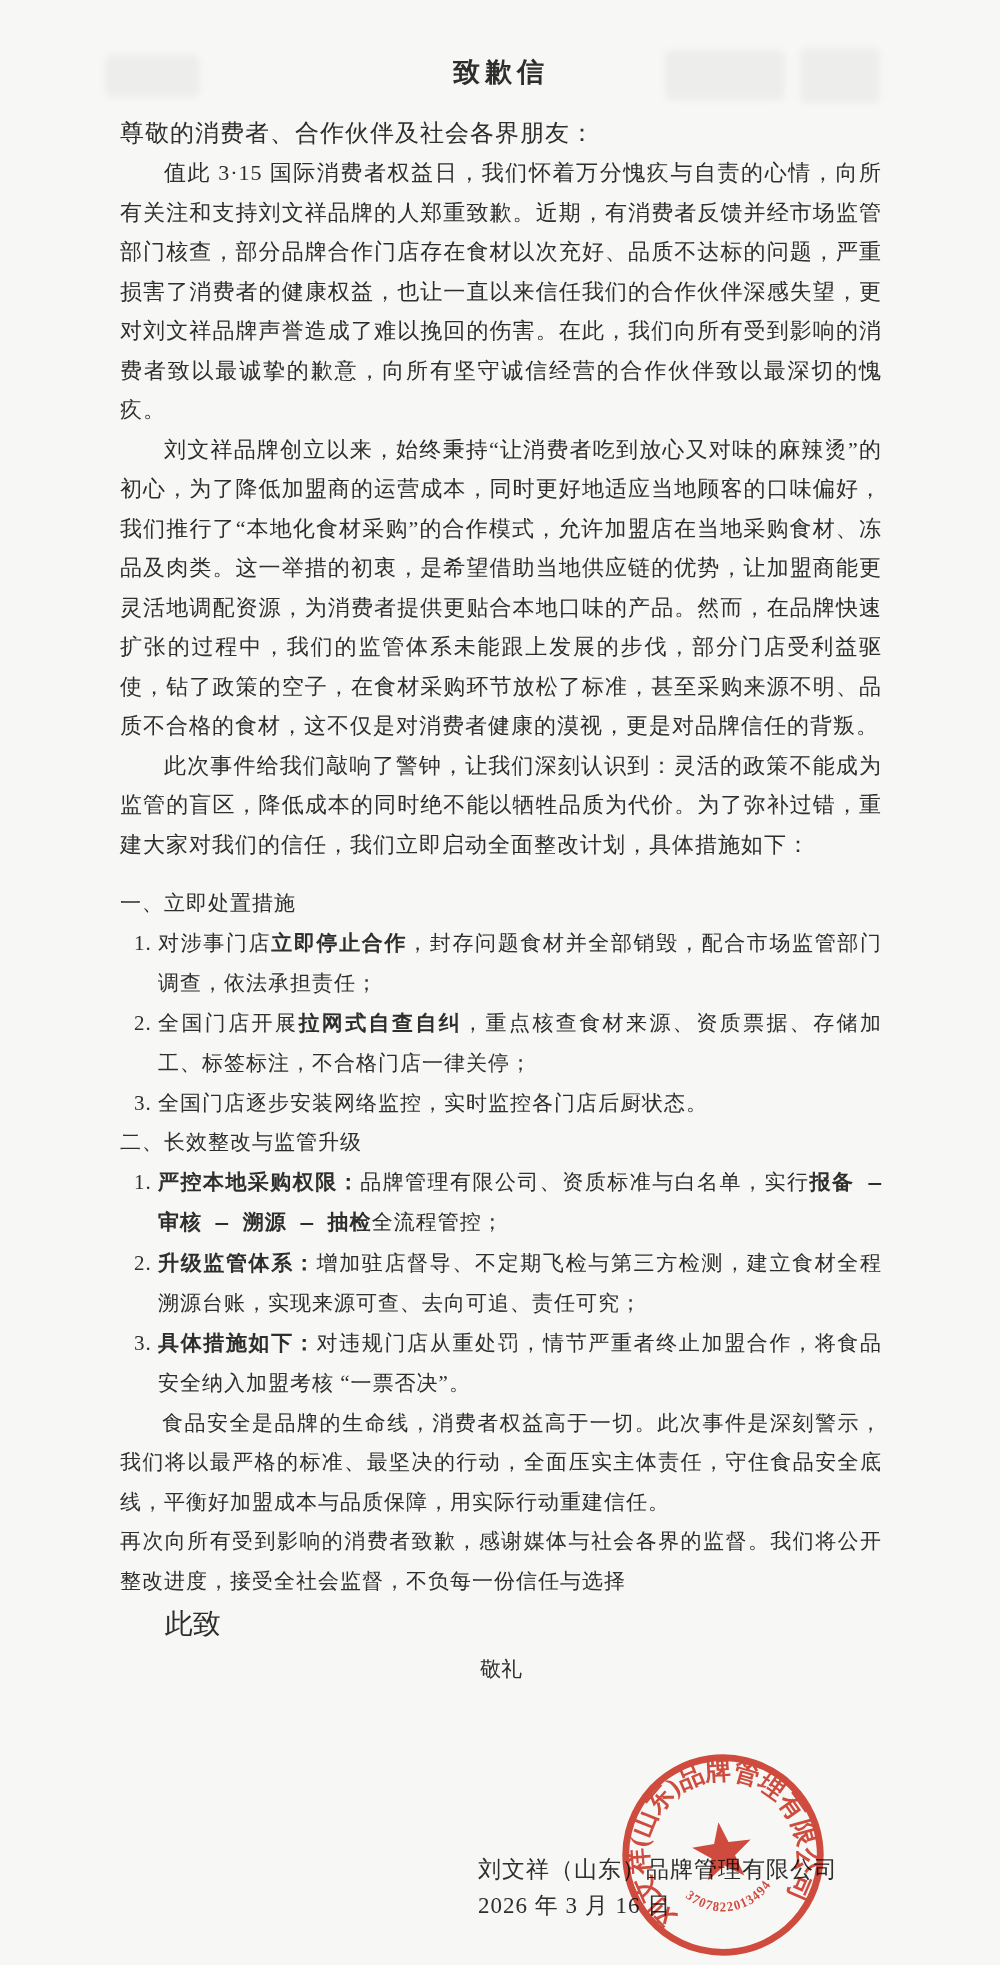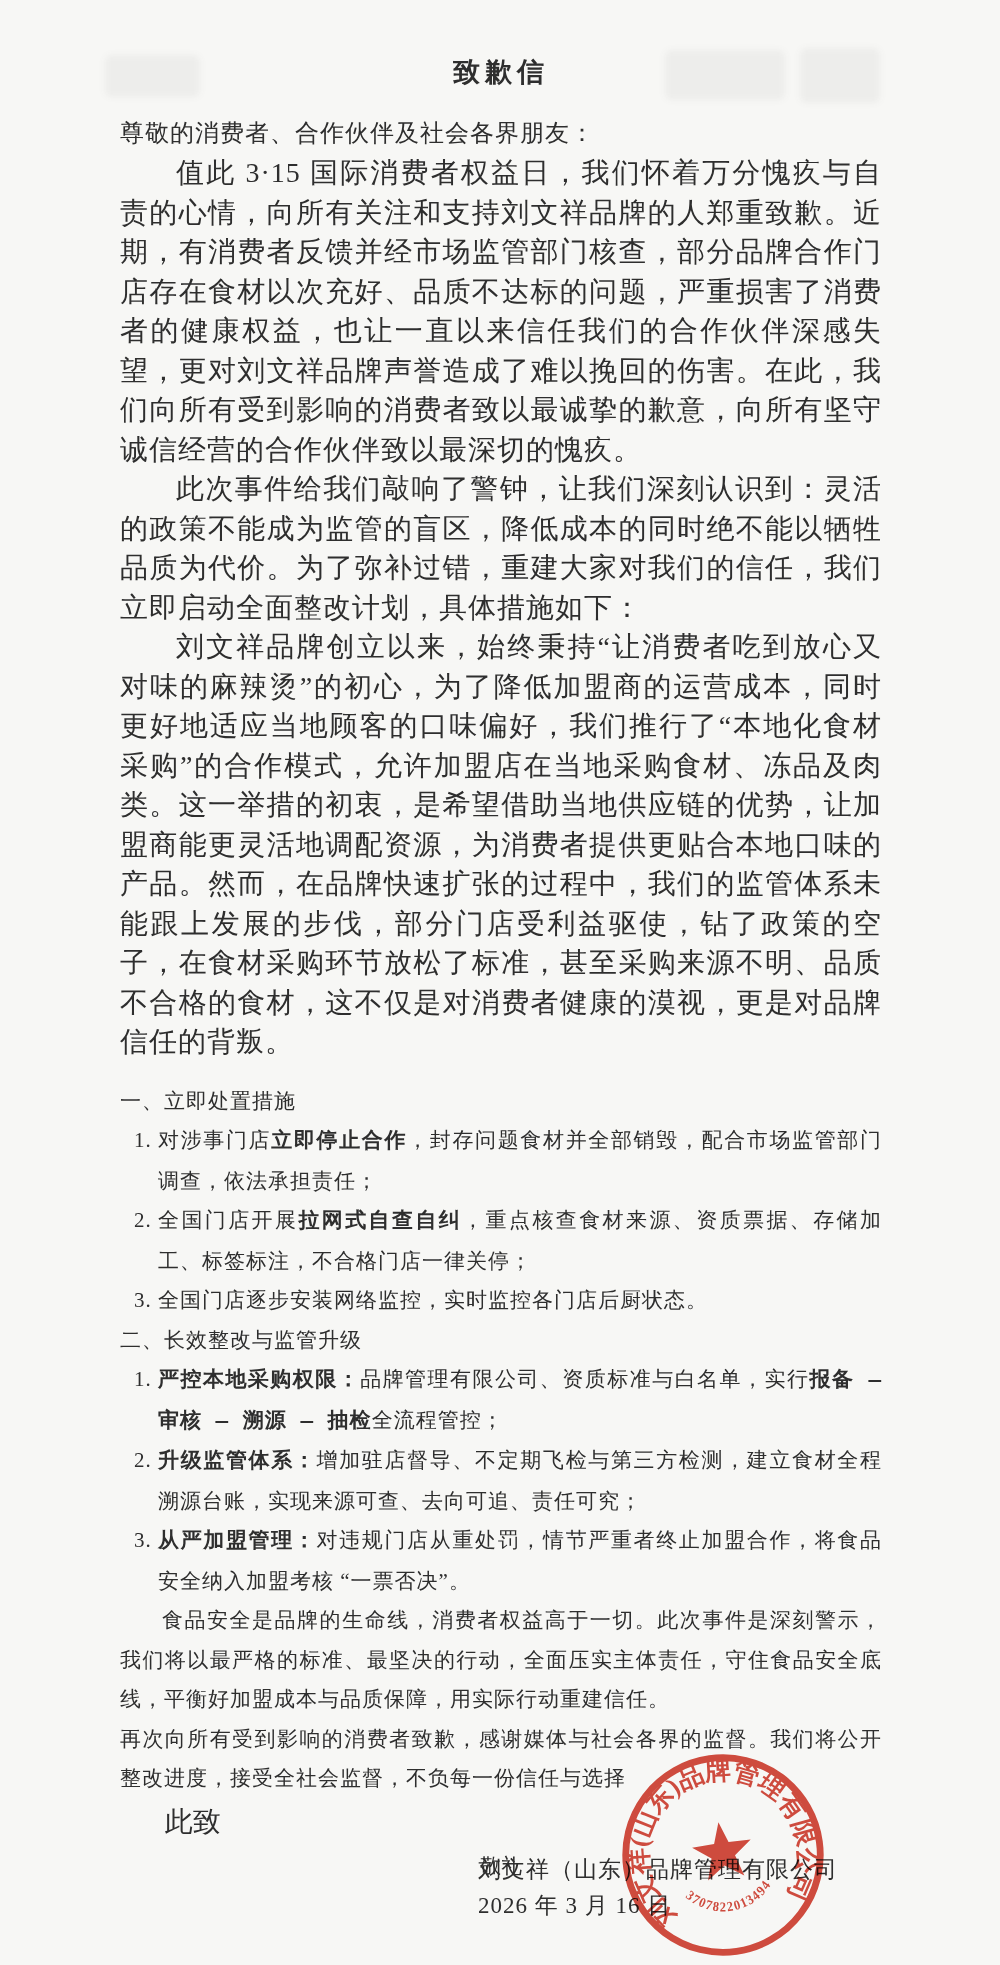--- a/index.html
+++ b/index.html
@@ -18,21 +18,21 @@
     margin-top:52px;
     text-align:center;
     font-size:27px; font-weight:bold; letter-spacing:5px;
     line-height:40px;
   }
   .salutation {
     margin-top:22px;
     font-size:24px; line-height:39px; letter-spacing:1px;
   }
   p.para {
-    margin:0; font-size:28px; line-height:39.5px; letter-spacing:1px;
+    margin:0; font-size:22px; line-height:39.5px; letter-spacing:1px;
     text-align:justify; text-indent:2em;
   }
   .mt-p1 { margin-top:66px; }
   .mt-p2 { margin-top:24px; }
   .mt-p3 { margin-top:18px; }
   .section-heading {
     margin-top:20px; font-size:21px; line-height:39.5px; letter-spacing:1px;
   }
   .list { margin:0; }
   .list-item { display:flex; font-size:21px; line-height:39.5px; letter-spacing:1px; }
@@ -68,22 +68,22 @@
   <div class="smudge" style="left:665px; top:50px; width:120px; height:50px;"></div>
   <div class="smudge" style="left:800px; top:48px; width:80px; height:55px;"></div>
 
   <div class="content">
 
     <div class="title">致歉信</div>
 
     <div class="salutation">尊敬的消费者、合作伙伴及社会各界朋友：</div>
 
     <p class="para mt-p1">值此 3·15 国际消费者权益日，我们怀着万分愧疚与自责的心情，向所有关注和支持刘文祥品牌的人郑重致歉。近期，有消费者反馈并经市场监管部门核查，部分品牌合作门店存在食材以次充好、品质不达标的问题，严重损害了消费者的健康权益，也让一直以来信任我们的合作伙伴深感失望，更对刘文祥品牌声誉造成了难以挽回的伤害。在此，我们向所有受到影响的消费者致以最诚挚的歉意，向所有坚守诚信经营的合作伙伴致以最深切的愧疚。</p>
+    <p class="para mt-p2">刘文祥品牌创立以来，始终秉持“让消费者吃到放心又对味的麻辣烫”的初心，为了降低加盟商的运营成本，同时更好地适应当地顾客的口味偏好，我们推行了“本地化食材采购”的合作模式，允许加盟店在当地采购食材、冻品及肉类。这一举措的初衷，是希望借助当地供应链的优势，让加盟商能更灵活地调配资源，为消费者提供更贴合本地口味的产品。然而，在品牌快速扩张的过程中，我们的监管体系未能跟上发展的步伐，部分门店受利益驱使，钻了政策的空子，在食材采购环节放松了标准，甚至采购来源不明、品质不合格的食材，这不仅是对消费者健康的漠视，更是对品牌信任的背叛。</p>
     <p class="para mt-p3">此次事件给我们敲响了警钟，让我们深刻认识到：灵活的政策不能成为监管的盲区，降低成本的同时绝不能以牺牲品质为代价。为了弥补过错，重建大家对我们的信任，我们立即启动全面整改计划，具体措施如下：</p>
-    <p class="para mt-p2">刘文祥品牌创立以来，始终秉持“让消费者吃到放心又对味的麻辣烫”的初心，为了降低加盟商的运营成本，同时更好地适应当地顾客的口味偏好，我们推行了“本地化食材采购”的合作模式，允许加盟店在当地采购食材、冻品及肉类。这一举措的初衷，是希望借助当地供应链的优势，让加盟商能更灵活地调配资源，为消费者提供更贴合本地口味的产品。然而，在品牌快速扩张的过程中，我们的监管体系未能跟上发展的步伐，部分门店受利益驱使，钻了政策的空子，在食材采购环节放松了标准，甚至采购来源不明、品质不合格的食材，这不仅是对消费者健康的漠视，更是对品牌信任的背叛。</p>
 
     <div class="section-heading">一、立即处置措施</div>
 
     <div class="list">
       <div class="list-item">
         <span class="num">1.</span>
         <span class="txt"><span>对涉事门店</span><span class="b">立即停止合作</span><span>，封存问题食材并全部销毁，配合市场监管部门调查，依法承担责任；</span></span>
       </div>
       <div class="list-item">
         <span class="num">2.</span>
@@ -101,21 +101,21 @@
       <div class="list-item">
         <span class="num">1.</span>
         <span class="txt"><span class="b">严控本地采购权限：</span><span>品牌管理有限公司、资质标准与白名单，实行</span><span class="b">报备 — 审核 — 溯源 — 抽检</span><span>全流程管控；</span></span>
       </div>
       <div class="list-item">
         <span class="num">2.</span>
         <span class="txt"><span class="b">升级监管体系：</span><span>增加驻店督导、不定期飞检与第三方检测，建立食材全程溯源台账，实现来源可查、去向可追、责任可究；</span></span>
       </div>
       <div class="list-item">
         <span class="num">3.</span>
-        <span class="txt"><span class="b">从严加盟管理：</span><span>对违规门店从重处罚，情节严重者终止加盟合作，将食品安全纳入加盟考核 “一票否决”。</span></span>
+        <span class="txt"><span class="b">具体措施如下：</span><span>对违规门店从重处罚，情节严重者终止加盟合作，将食品安全纳入加盟考核 “一票否决”。</span></span>
       </div>
     </div>
 
     <p class="closing indent2">食品安全是品牌的生命线，消费者权益高于一切。此次事件是深刻警示，我们将以最严格的标准、最坚决的行动，全面压实主体责任，守住食品安全底线，平衡好加盟成本与品质保障，用实际行动重建信任。</p>
     <p class="closing">再次向所有受到影响的消费者致歉，感谢媒体与社会各界的监督。我们将公开整改进度，接受全社会监督，不负每一份信任与选择</p>
 
     <div class="cizhi">此致</div>
     <div class="jingli">敬礼</div>
 
   </div>

